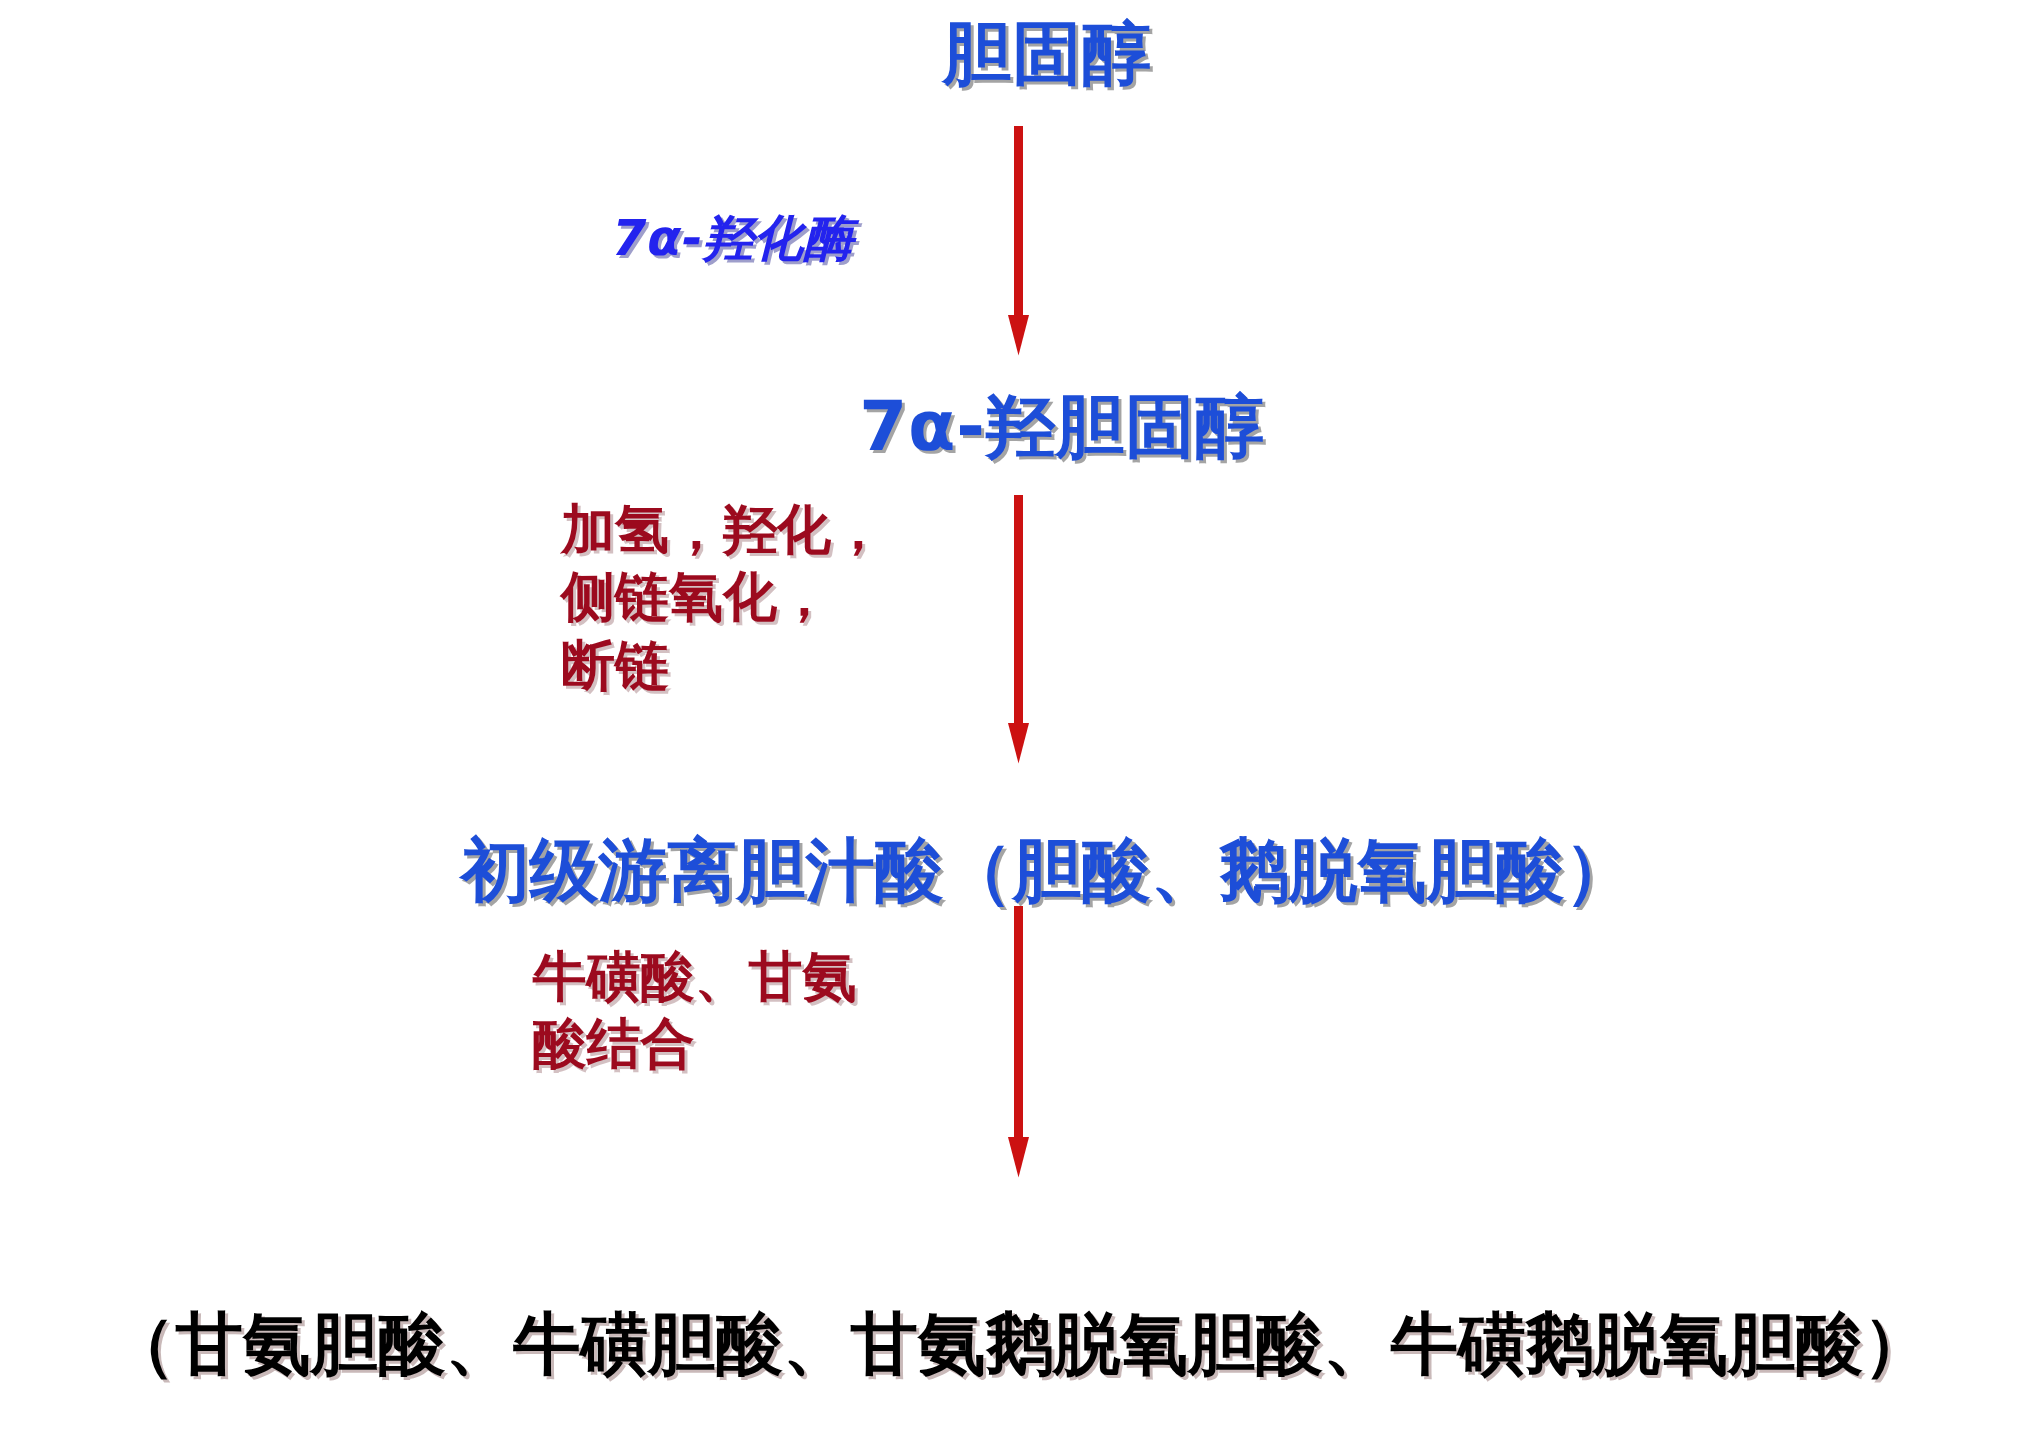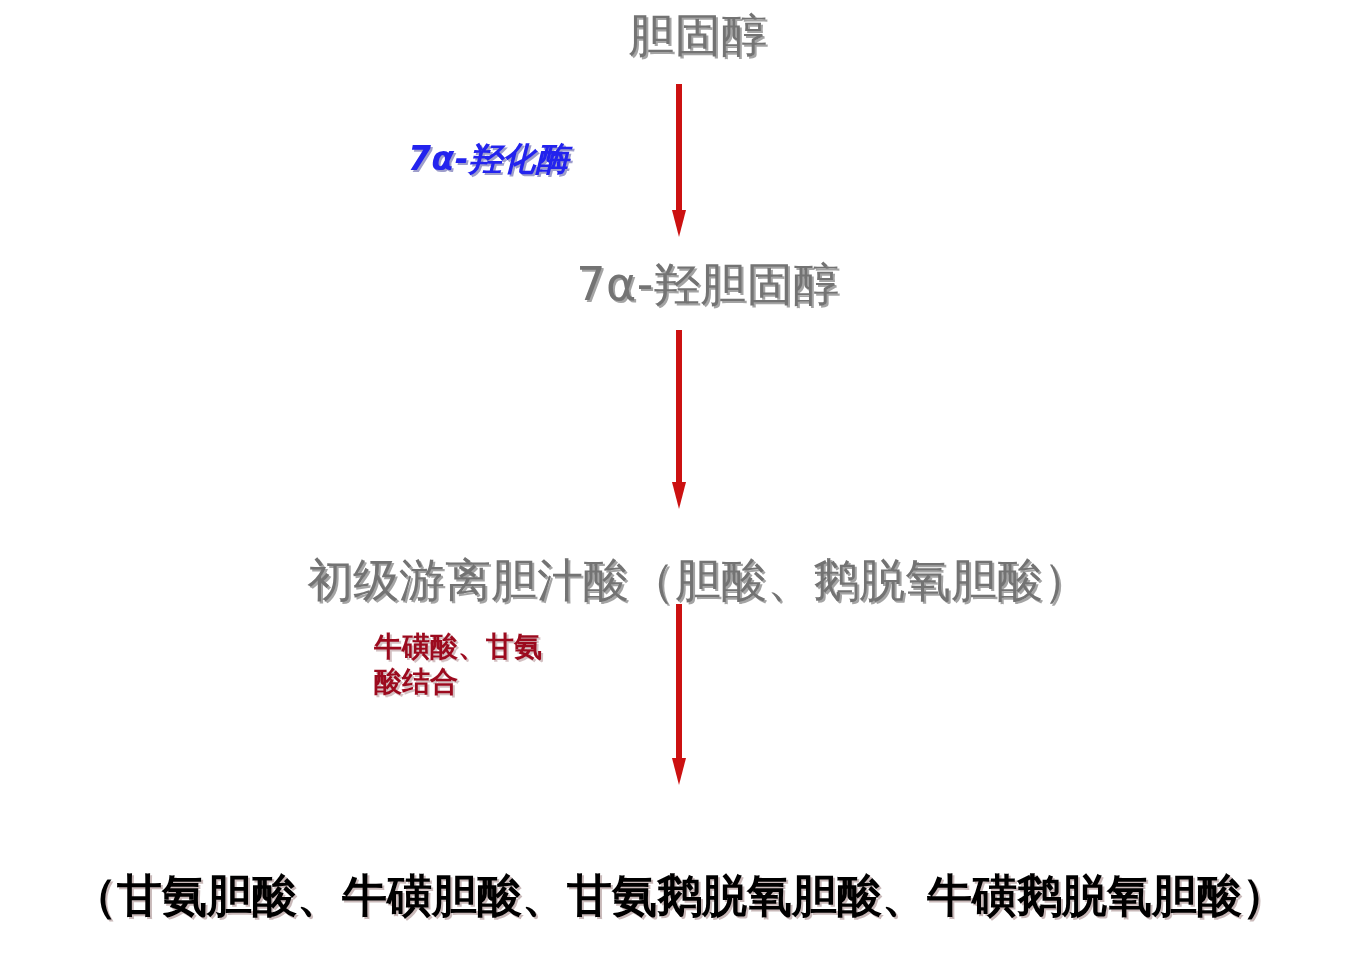--- a/index.html
+++ b/index.html
@@ -21,22 +21,22 @@
     position: absolute;
     left: 0;
     top: 0;
     width: 1359px;
     height: 958px;
     background: #ffffff;
   }
 
   .node {
     position: absolute;
-    color: #737373;
-    font-weight: 400;
+    color: #1d4ed8;
+    font-weight: 700;
     white-space: nowrap;
     letter-spacing: 0.5px;
     text-shadow: 2px 2px 0 rgba(90,90,90,0.55);
     line-height: 1.12;
     padding-left: 37px;
   }
 
   .node-top {
     left: 0;
     right: 0;
@@ -121,23 +121,23 @@
   .label-steps {
     left: 374px;
     top: 331px;
     font-size: 36px;
     color: #9C0A1E;
     letter-spacing: 0px;
     text-shadow: 2px 2px 0 rgba(140,90,95,0.38);
   }
 
   .label-conj {
-    left: 374px;
+    left: 355px;
     top: 629px;
-    font-size: 28px;
+    font-size: 36px;
     color: #9C0A1E;
     letter-spacing: 0px;
     text-shadow: 2px 2px 0 rgba(140,90,95,0.38);
   }
 </style>
 </head>
 <body>
 
 <div id="diagram-canvas">
 
@@ -154,20 +154,23 @@
 
   <div class="node node-second">7α-羟胆固醇</div>
 
   <div class="arrow arrow-2">
     <svg width="14" height="180" viewBox="0 0 14 180" aria-hidden="true">
       <line x1="7" y1="0" x2="7" y2="158" stroke="#CC1111" stroke-width="6"></line>
       <polygon points="7,179 0,152 14,152" fill="#CC1111"></polygon>
     </svg>
   </div>
 
+  <div class="side-label label-steps">加氢，羟化，
+侧链氧化，
+断链</div>
 
   <div class="node node-third">初级游离胆汁酸（胆酸、鹅脱氧胆酸）</div>
 
   <div class="arrow arrow-3">
     <svg width="14" height="182" viewBox="0 0 14 182" aria-hidden="true">
       <line x1="7" y1="0" x2="7" y2="160" stroke="#CC1111" stroke-width="6"></line>
       <polygon points="7,181 0,154 14,154" fill="#CC1111"></polygon>
     </svg>
   </div>
 

